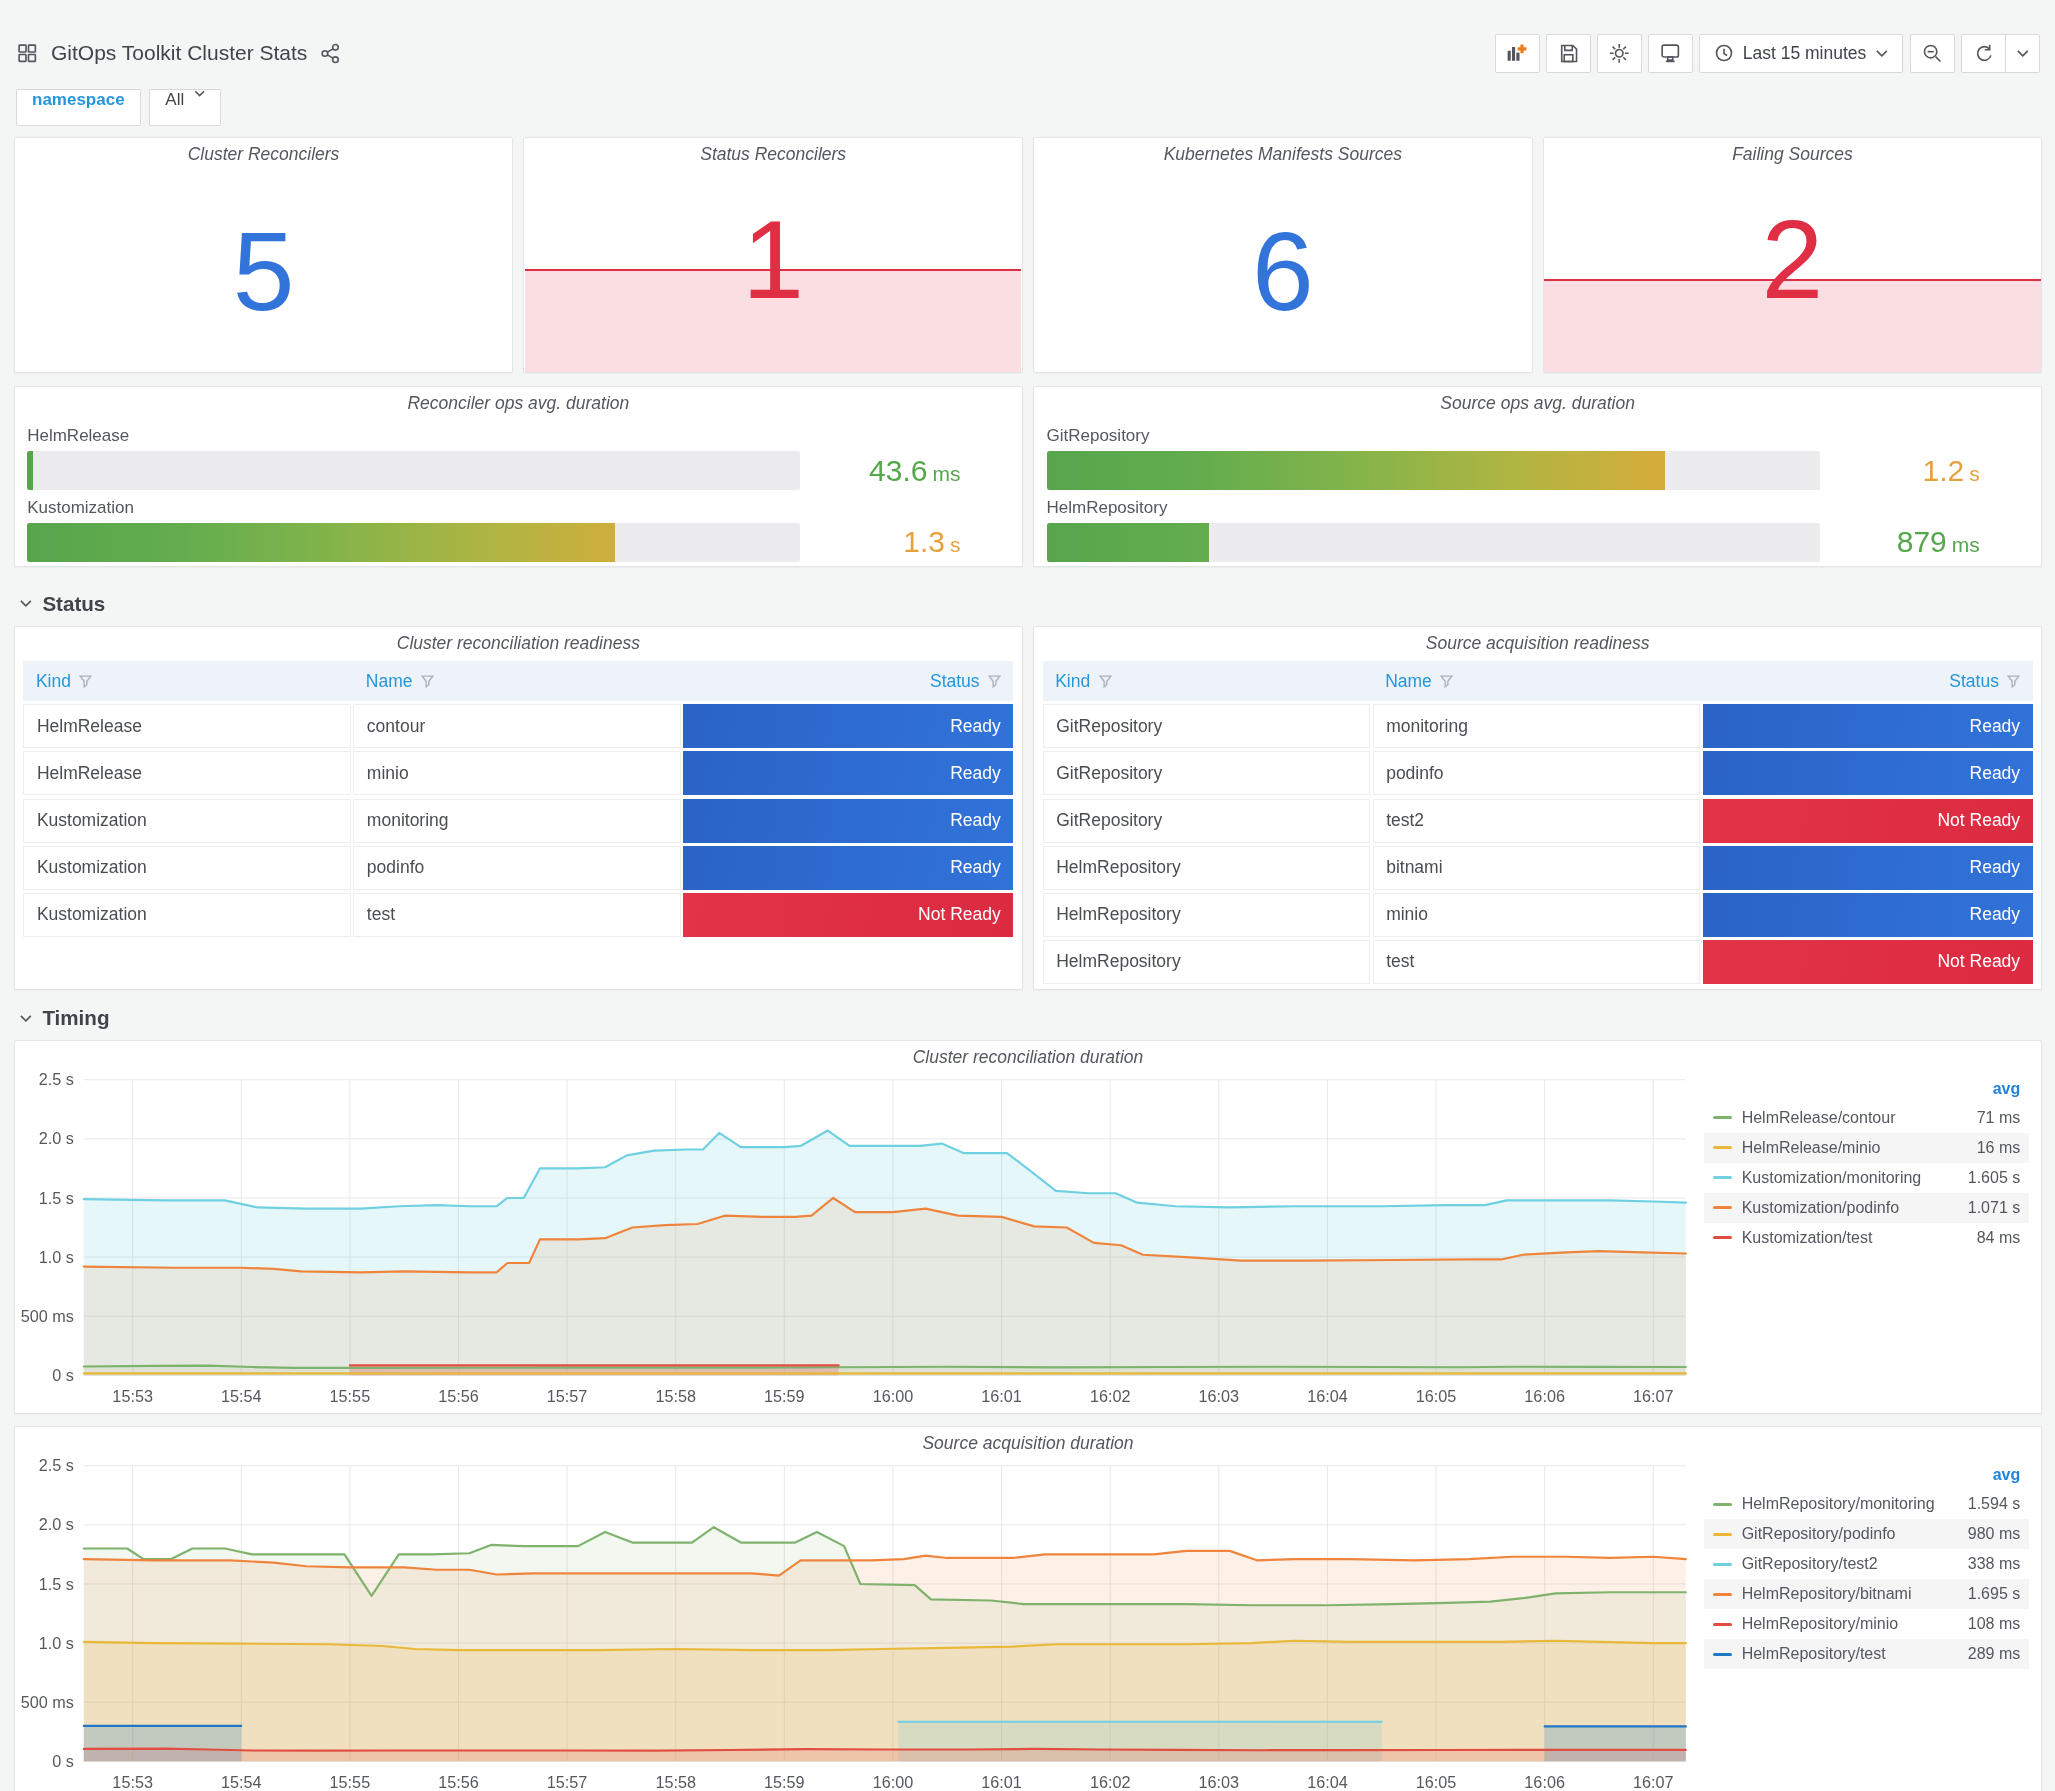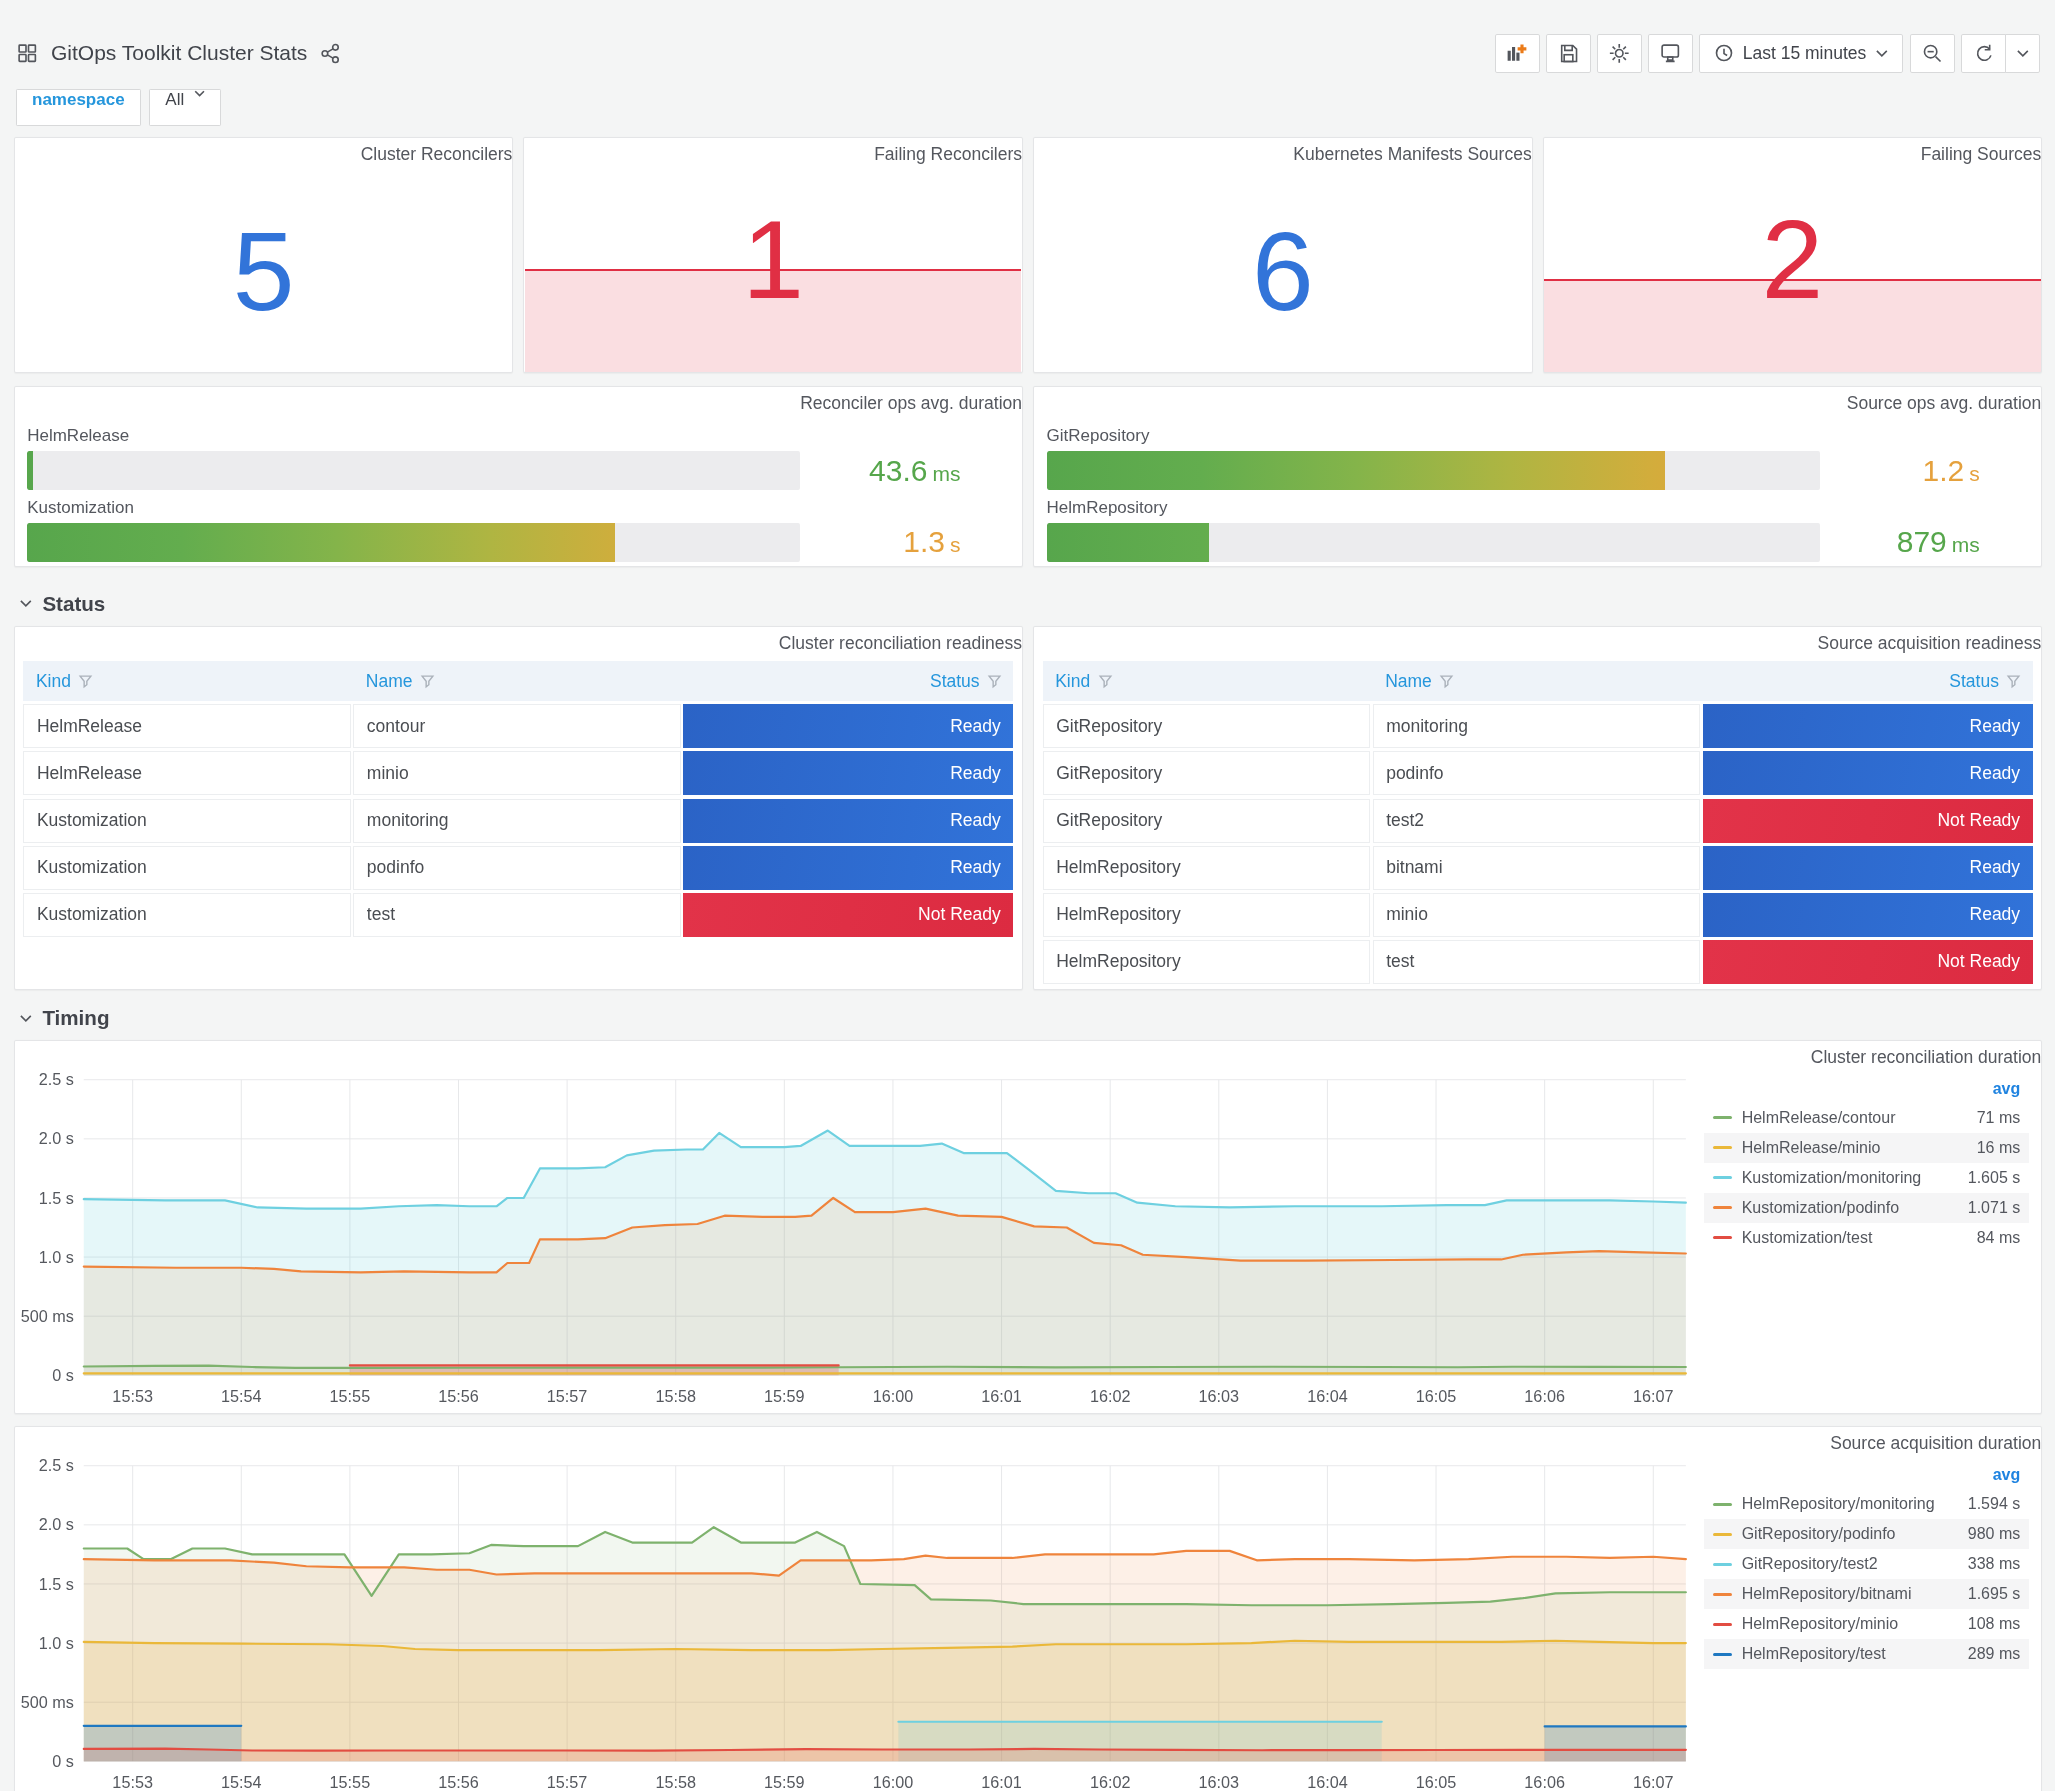--- a/index.html
+++ b/index.html
@@ -30,21 +30,21 @@
   .filters { padding:11.2px 16px 5px; display:flex; gap:8.7px; }
   .chip { height:37px; display:flex; align-items:flex-start; padding:0 15px;
           background:#fff; border:0.6px solid #d8d9da; border-radius:1.2px; font-size:17px; cursor:pointer; }
   .chip.ns { color:#2596dc; font-weight:700; }
   .chip.val { color:#41444b; gap:10px; }
 
   
   .content { padding:6.2px 13.7px 0; }
   .panel { background:#fff; border:0.6px solid #e4e5e7; border-radius:1.9px; position:relative;
            box-shadow:0 0.6px 1.2px rgba(0,0,0,0.04); overflow:hidden; }
-  .p-title { height:32px; line-height:32px; text-align:right; font-size:17.5px; font-weight:500; color:#54575e; cursor:pointer; position:relative; z-index:3;}
+  .p-title { height:32px; line-height:32px; text-align:center; font-size:17.5px; font-weight:500; color:#54575e; cursor:pointer; position:relative; z-index:3;font-style:italic;}
 
   .row-stats { display:grid; grid-template-columns:repeat(4,1fr); gap:10px; height:236px; margin-bottom:12.5px; }
   .stat-num { position:absolute; left:0; right:0; top:57%; transform:translateY(-50%);
               text-align:center; font-size:111px; font-weight:500; z-index:2; }
   .stat-num.fail { top:52%; }
   .spark { position:absolute; left:0.6px; right:0.6px; bottom:0.6px;
            border-top:2.5px solid #e02f44; background:rgba(224,47,68,0.16); z-index:1; }
 
   .row-gauges { display:grid; grid-template-columns:1fr 1fr; gap:10px; height:181px; margin-bottom:13.7px; }
   .g-row { margin:2.5px 22.5px 0 12.5px; }
@@ -199,21 +199,21 @@
 </div>
 
 <div class="content">
 
   <div class="row-stats">
     <div class="panel">
       <div class="p-title">Cluster Reconcilers</div>
       <div class="stat-num" style="color: rgb(50, 116, 217);">5</div>
     </div>
     <div class="panel">
-      <div class="p-title">Failing Reconcilers</div>
+      <div class="p-title">Status Reconcilers</div>
       <div class="spark" style="top: 56%;"></div>
       <div class="stat-num fail" style="color: rgb(224, 47, 68);">1</div>
     </div>
     <div class="panel">
       <div class="p-title">Kubernetes Manifests Sources</div>
       <div class="stat-num" style="color: rgb(50, 116, 217);">6</div>
     </div>
     <div class="panel">
       <div class="p-title">Failing Sources</div>
       <div class="spark" style="top: 60%;"></div>

